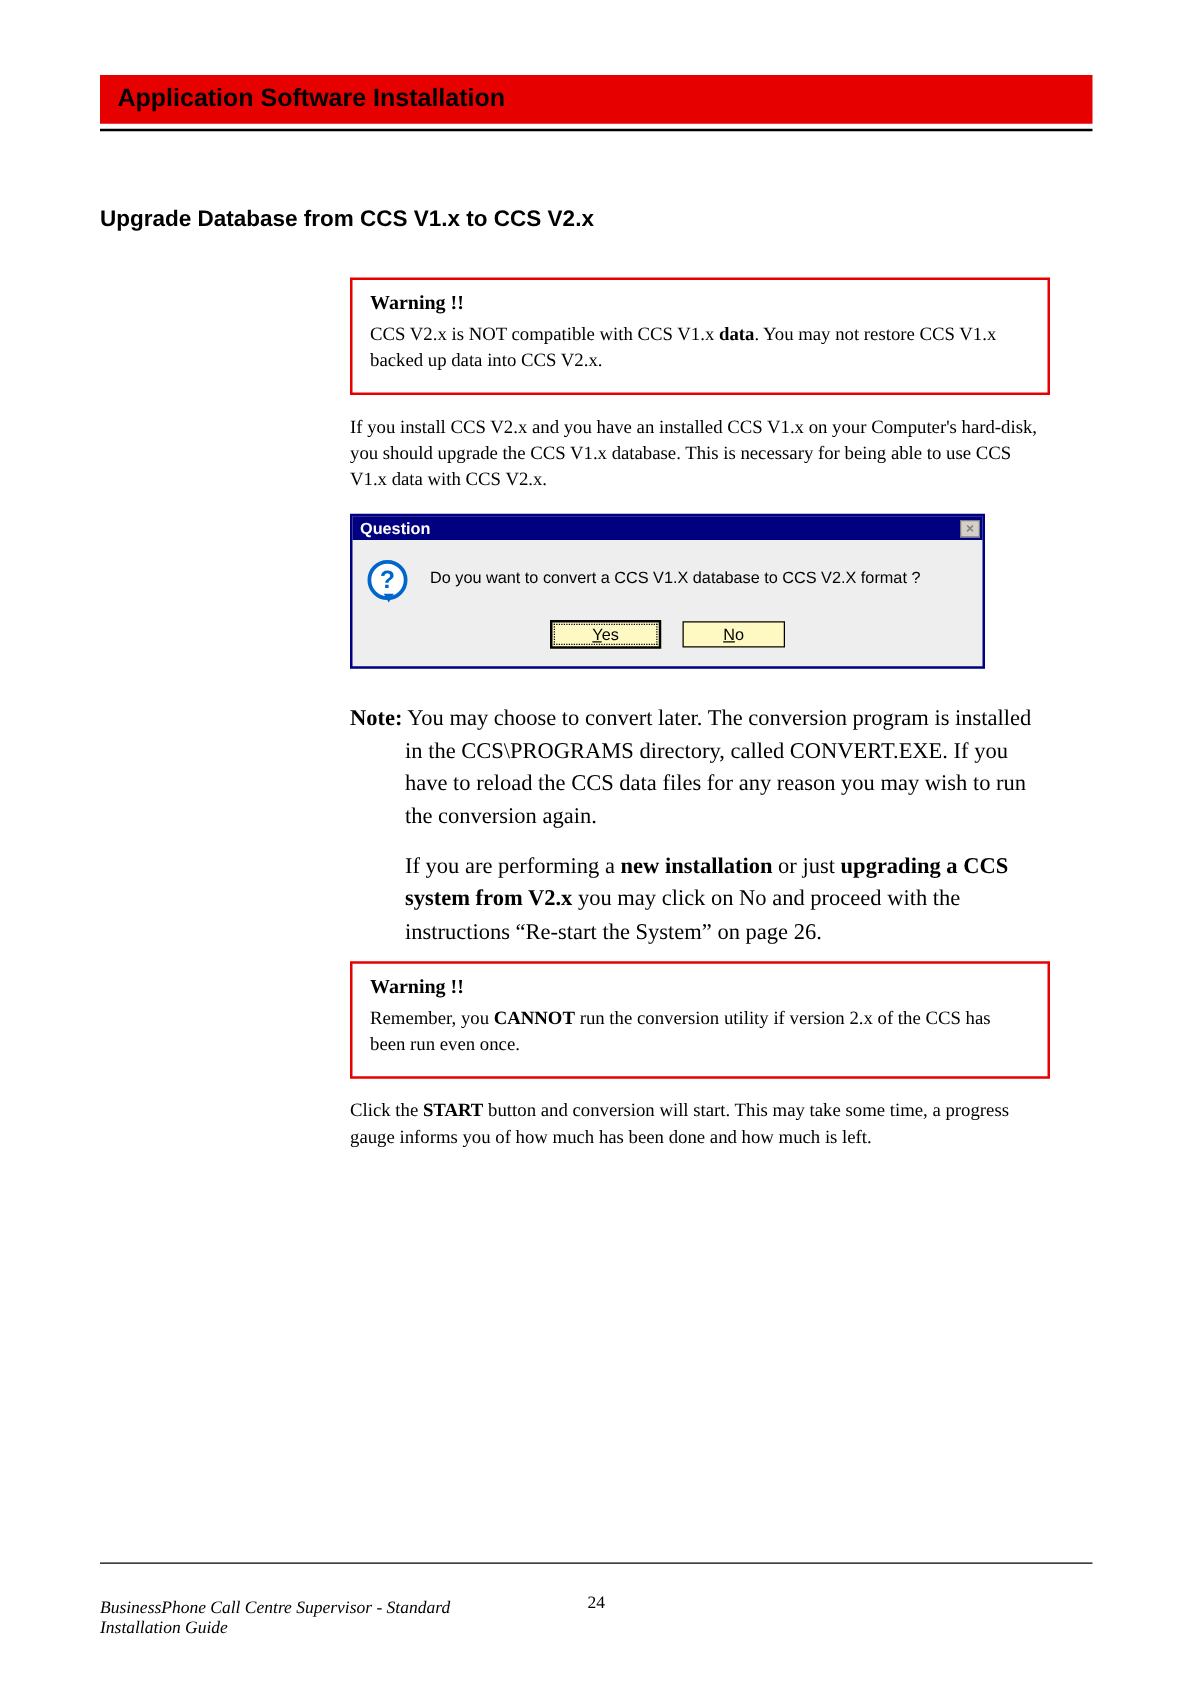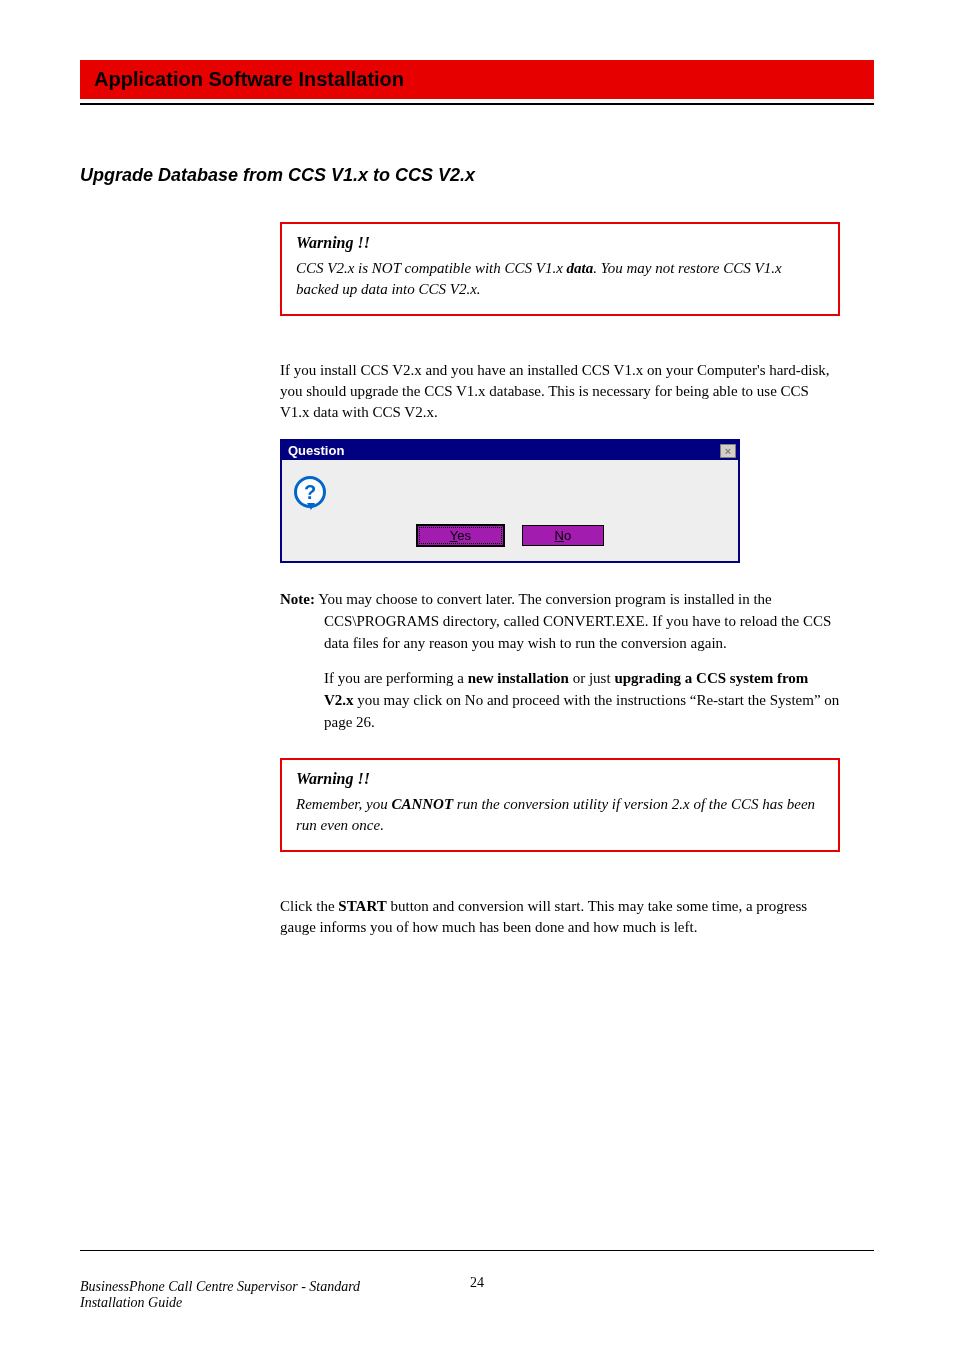--- a/index.html
+++ b/index.html
@@ -25,49 +25,47 @@
   }
   .banner-underline {
     border-bottom: 2px solid #000;
     margin-bottom: 60px;
   }
   .section-heading {
     font-family: Arial, Helvetica, sans-serif;
     font-weight: bold;
     font-size: 18px;
     margin-bottom: 36px;
-    font-style: italic;
   }
   .body-col {
     margin-left: 200px;
     width: 560px;
   }
   .warning-box {
     border: 2px solid #e60000;
     padding: 10px 14px 14px 14px;
-    margin-bottom: 44px;
-    font-style: italic;
+    margin-bottom: 16px;
   }
   .warning-title {
     font-weight: bold;
     font-size: 16px;
     margin-bottom: 6px;
   }
   .warning-text {
     font-size: 15px;
     line-height: 1.4;
   }
   .para {
     font-size: 15px;
     line-height: 1.4;
     margin-bottom: 16px;
   }
   .dialog {
     border: 2px solid #000080;
-    width: 460px;
+    width: 508px;
     background: #eeeeee;
     margin-bottom: 26px;
     font-family: Tahoma, Arial, sans-serif;
   }
   .dialog-titlebar {
     background: #000080;
     color: #fff;
     display: flex;
     justify-content: space-between;
     align-items: center;
@@ -121,36 +119,36 @@
   }
   .dialog-buttons {
     text-align: center;
     padding: 6px 0 14px 0;
   }
   .dlg-btn {
     display: inline-block;
     min-width: 80px;
     padding: 2px 32px;
     margin: 0 6px;
-    background: #a21caf;
+    background: #fef9c3;
     border: 1px solid #000;
     font-family: Tahoma, Arial, sans-serif;
     font-size: 13px;
     text-align: center;
   }
   .dlg-btn.default {
     outline: 1px dotted #000;
     outline-offset: -4px;
     border: 2px solid #000;
   }
   .mnemonic { text-decoration: underline; }
   .note-block {
-    font-size: 15px;
+    font-size: 18px;
     line-height: 1.45;
-    margin-bottom: 24px;
+    margin-bottom: 11px;
   }
   .note-label { font-weight: bold; }
   .note-indent {
     padding-left: 44px;
   }
   .note-first {
     text-indent: -44px;
     padding-left: 44px;
   }
   .sub-heading {
@@ -203,20 +201,21 @@
 
     <div class="para">If you install CCS V2.x and you have an installed CCS V1.x on your Computer's hard-disk, you should upgrade the CCS V1.x database. This is necessary for being able to use CCS V1.x data with CCS V2.x.</div>
 
     <div class="dialog">
       <div class="dialog-titlebar">
         <span>Question</span>
         <span class="dialog-close">×</span>
       </div>
       <div class="dialog-body">
         <div class="dialog-icon">?</div>
+        <div class="dialog-msg">Do you want to convert a CCS V1.X database to CCS V2.X format ?</div>
       </div>
       <div class="dialog-buttons">
         <span class="dlg-btn default"><span class="mnemonic">Y</span><span>es</span></span>
         <span class="dlg-btn"><span class="mnemonic">N</span><span>o</span></span>
       </div>
     </div>
 
     <div class="note-block">
       <div class="note-first">
         <span class="note-label">Note:</span><span> You may choose to convert later. The conversion program is installed in the CCS\PROGRAMS directory, called CONVERT.EXE. If you have to reload the CCS data files for any reason you may wish to run the conversion again.</span>

